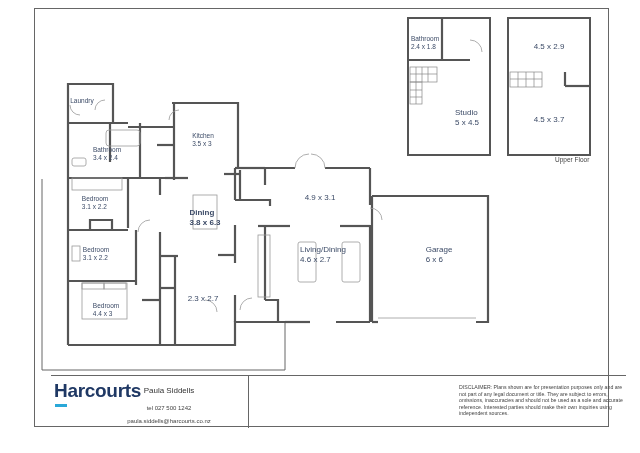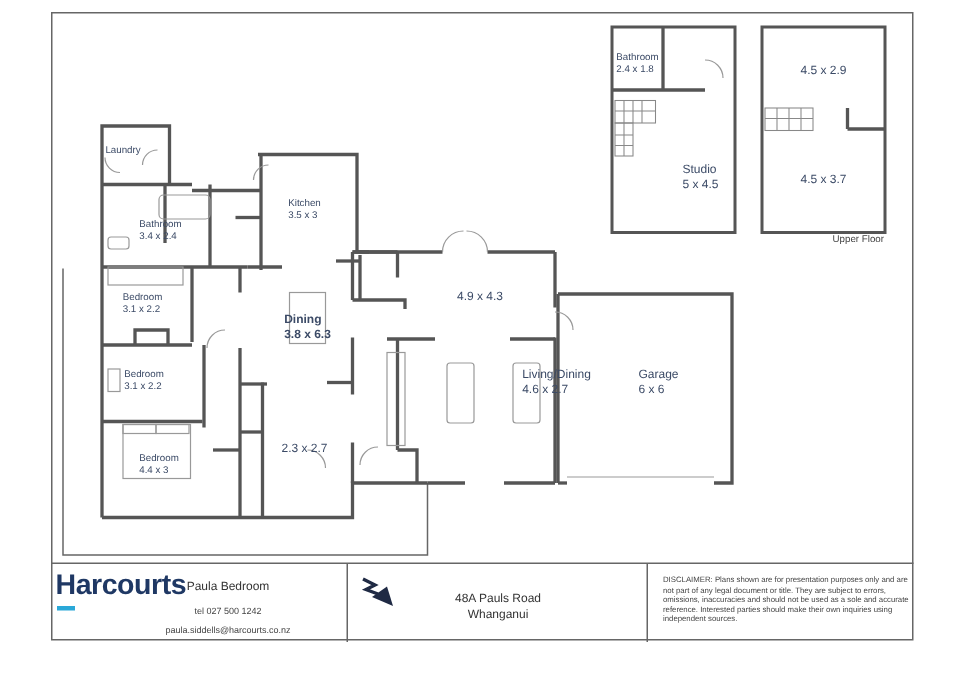--- a/index.html
+++ b/index.html
@@ -1,21 +1,21 @@
 <!DOCTYPE html>
 <html><head>
 <meta charset="utf-8">
 <style>
   html, body { margin:0; padding:0; background:#ffffff; }
   body { width:640px; height:453px; position:relative; overflow:hidden; font-family:"Liberation Sans", sans-serif; }
   #frame { position:absolute; left:34px; top:8px; width:575px; height:419px; border:1px solid #666; box-sizing:border-box; }
   #plan { position:absolute; left:0; top:0; width:640px; height:453px; }
   .lbl { position:absolute; font-size:8px; color:#3b4a66; text-align:left; line-height:10px; white-space:nowrap; transform:translateX(-50%); }
   .lbl.small { font-size:6.5px; line-height:8px; }
-  #footer { position:absolute; left:34px; top:375px; width:575px; height:40px; border-top:1px solid #666; box-sizing:border-box; }
+  #footer { position:absolute; left:51px; top:375px; width:575px; height:40px; border-top:1px solid #666; box-sizing:border-box; }
   .fcell { position:absolute; top:0; height:52px; box-sizing:border-box; }
   #f-agent { left:0; width:198px; border-right:1px solid #666; }
   #f-addr { left:198px; width:200px; border-right:1px solid #666; }
   #f-disc { left:398px; width:177px; }
   .brand { position:absolute; left:3px; top:4px; font-size:19px; font-weight:bold; color:#1f3864; letter-spacing:-0.3px; }
   .brand-bar { position:absolute; left:4px; top:28px; width:12px; height:3px; background:#2aa8d8; }
   .agent-name { position:absolute; left:118px; top:10px; font-size:8px; color:#333; transform:translateX(-50%); white-space:nowrap; }
   .agent-tel { position:absolute; left:118px; top:29px; font-size:6px; color:#444; transform:translateX(-50%); white-space:nowrap; }
   .agent-email { position:absolute; left:118px; top:42px; font-size:6px; color:#444; transform:translateX(-50%); white-space:nowrap; }
   .addr1 { position:absolute; left:100px; top:18px; font-size:8px; color:#333; transform:translateX(-50%); white-space:nowrap; }
@@ -168,24 +168,24 @@
 <div class="lbl small" style="left:106px;top:302px;">
     <div>Bedroom</div>
     <div>4.4 x 3</div>
   </div>
 
 <div class="lbl" style="left:203px;top:294px;">
     <div>2.3 x 2.7</div>
   </div>
 
 <div class="lbl" style="left:320px;top:193px;">
-    <div>4.9 x 4.3</div>
-  </div>
-
-<div class="lbl" style="left:323px;top:245px;margin-left:48px;">
+    <div>4.9 x 3.1</div>
+  </div>
+
+<div class="lbl" style="left:323px;top:245px;">
     <div>Living/Dining</div>
     <div>4.6 x 2.7</div>
   </div>
 
 <div class="lbl" style="left:439px;top:245px;">
     <div>Garage</div>
     <div>6 x 6</div>
   </div>
 
 <div class="lbl small" style="left:425px;top:35px;">
@@ -205,28 +205,20 @@
 <div class="lbl" style="left:549px;top:115px;">
     <div>4.5 x 3.7</div>
   </div>
 
 <div class="upper-caption" style="left:555px;top:156px;">Upper Floor</div>
 
 <div id="footer">
   <div class="fcell" id="f-agent">
     <div class="brand">Harcourts</div>
     <div class="brand-bar"></div>
-    <div class="agent-name">Paula Bedroom</div>
+    <div class="agent-name">Paula Siddells</div>
     <div class="agent-tel">tel 027 500 1242</div>
     <div class="agent-email">paula.siddells@harcourts.co.nz</div>
   </div>
-  <div class="fcell" id="f-addr">
-    <svg class="compass" width="26" height="22" viewBox="0 0 26 22">
-      <path d="M2 2 L10 6 L4 9 L12 12" fill="none" stroke="#1f2a44" stroke-width="2.2"></path>
-      <path d="M8 14 L22 20 L18 7 Z" fill="#1f2a44"></path>
-    </svg>
-    <div class="addr1">48A Pauls Road</div>
-    <div class="addr2">Whanganui</div>
-  </div>
   <div class="fcell" id="f-disc">
     <div class="disc">DISCLAIMER: Plans shown are for presentation purposes only and are not part of any legal document or title. They are subject to errors, omissions, inaccuracies and should not be used as a sole and accurate reference. Interested parties should make their own inquiries using independent sources.</div>
   </div>
 </div>
 
 </body></html>

